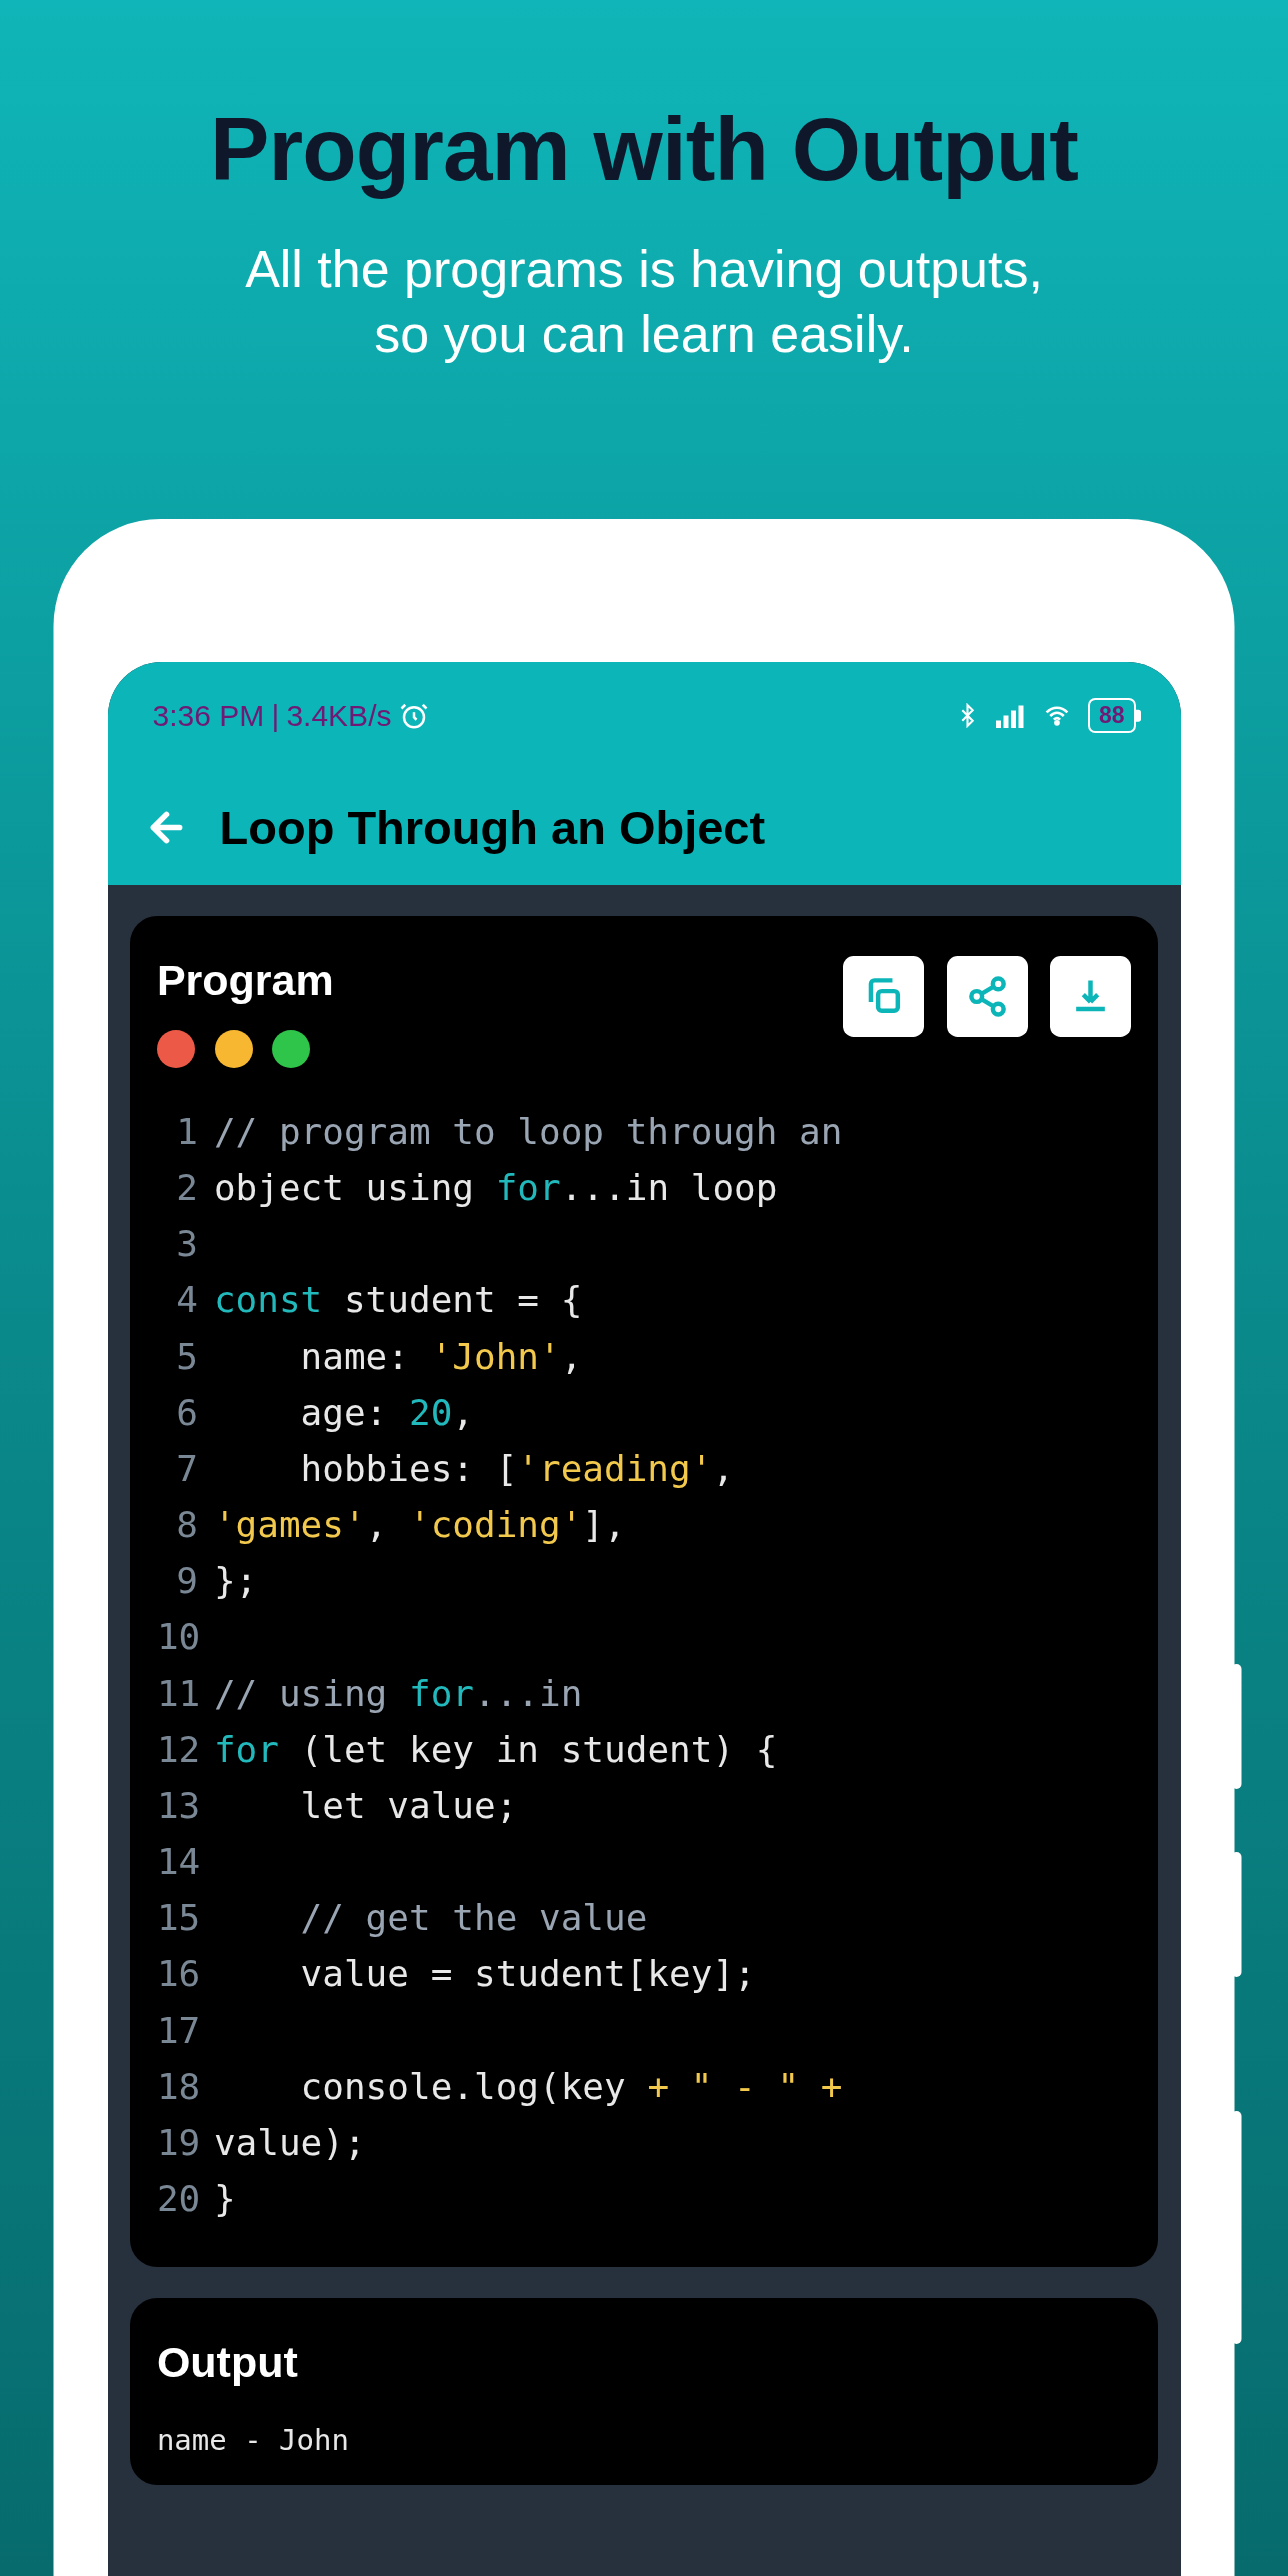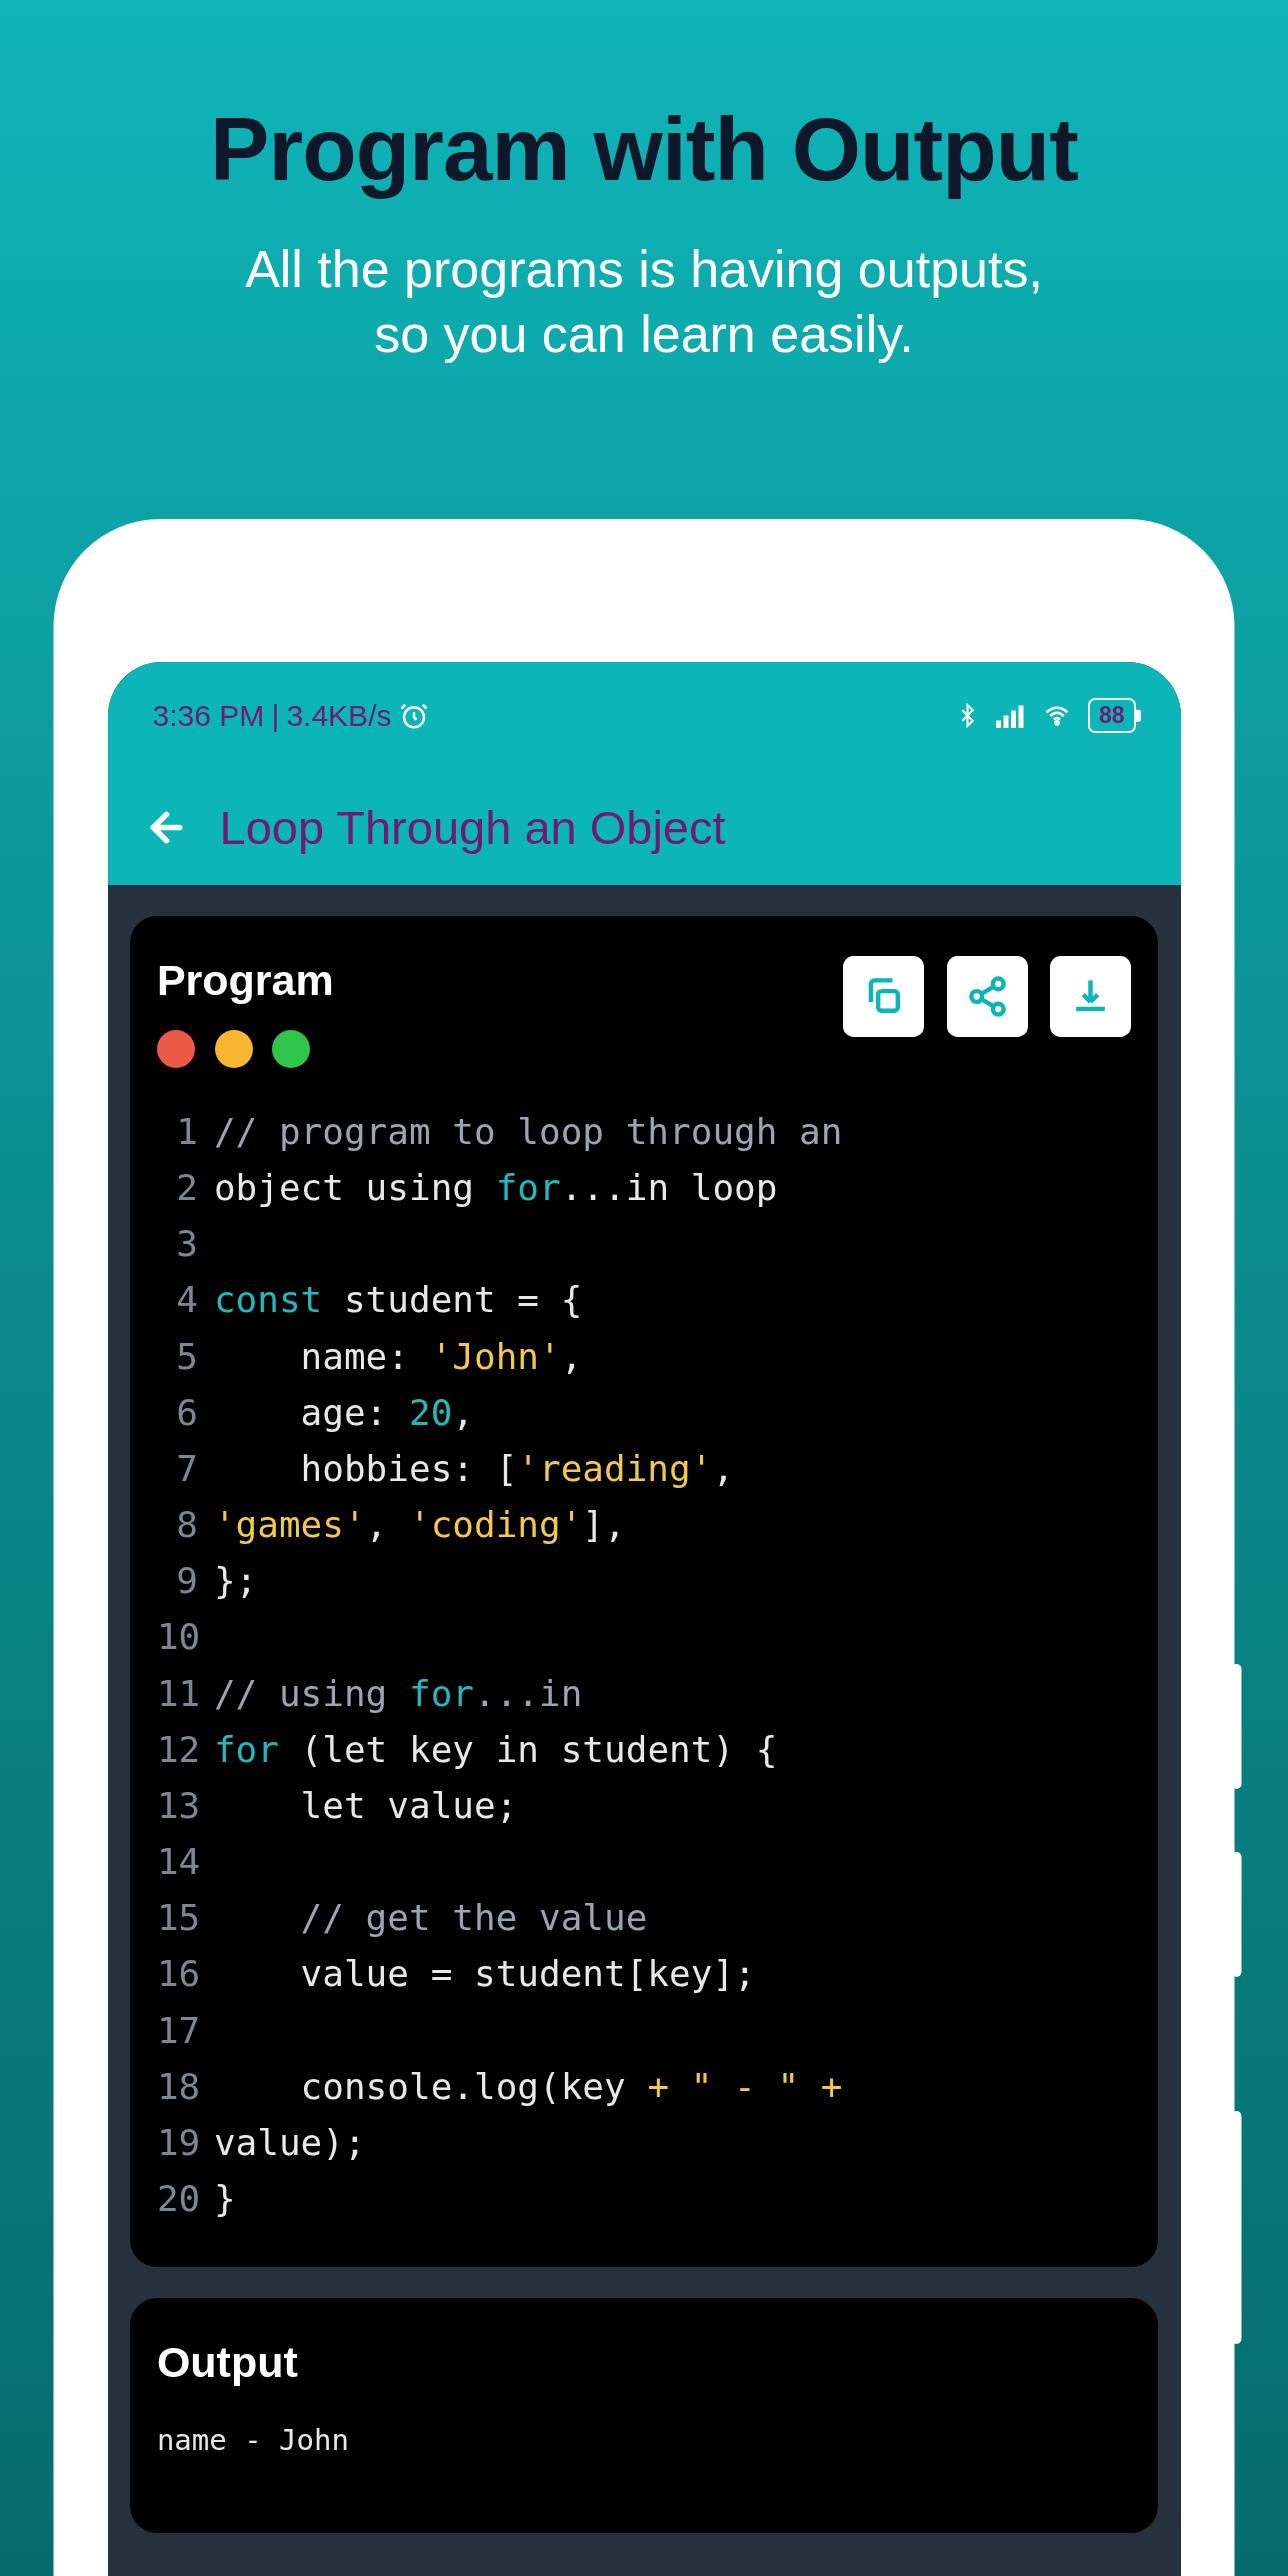--- a/index.html
+++ b/index.html
@@ -83,23 +83,23 @@
 .app-bar {
   background: #0cb5b8;
   height: 116px;
   display: flex;
   align-items: center;
   padding: 0 36px;
   gap: 31px;
 }
 .back-arrow { color: #fff; }
 .app-title {
-  color: #701a75;
+  color: #000000;
   font-size: 47px;
-  font-weight: 400;
+  font-weight: 700;
 }
 .content-area {
   padding: 31px 22.4px;
   background: #27313e;
 }
 .card {
   background: #000000;
   border-radius: 27px;
   padding: 40px 27px;
   margin-bottom: 31px;
@@ -137,21 +137,21 @@
   line-height: 1.56;
   color: #e8e8e8;
   white-space: pre;
 }
 .ln { color: #7a8896; display: inline-block; width: 57px; text-align: right; padding-right: 16px; }
 .c-comment { color: #9aa5b3; }
 .c-kw { color: #22b9bc; }
 .c-num { color: #22b9bc; }
 .c-str { color: #f2c94c; }
 .c-op { color: #f2c94c; }
-.output-card { padding-bottom: 76px; }
+.output-card { padding-bottom: 28px; }
 .output-text {
   font-family: "Menlo", "Consolas", monospace;
   font-size: 29px;
   color: #e8e8e8;
   margin-top: 36px;
 }
 .side-btn {
   position: absolute;
   right: -7.2px;
   width: 10.7px;

